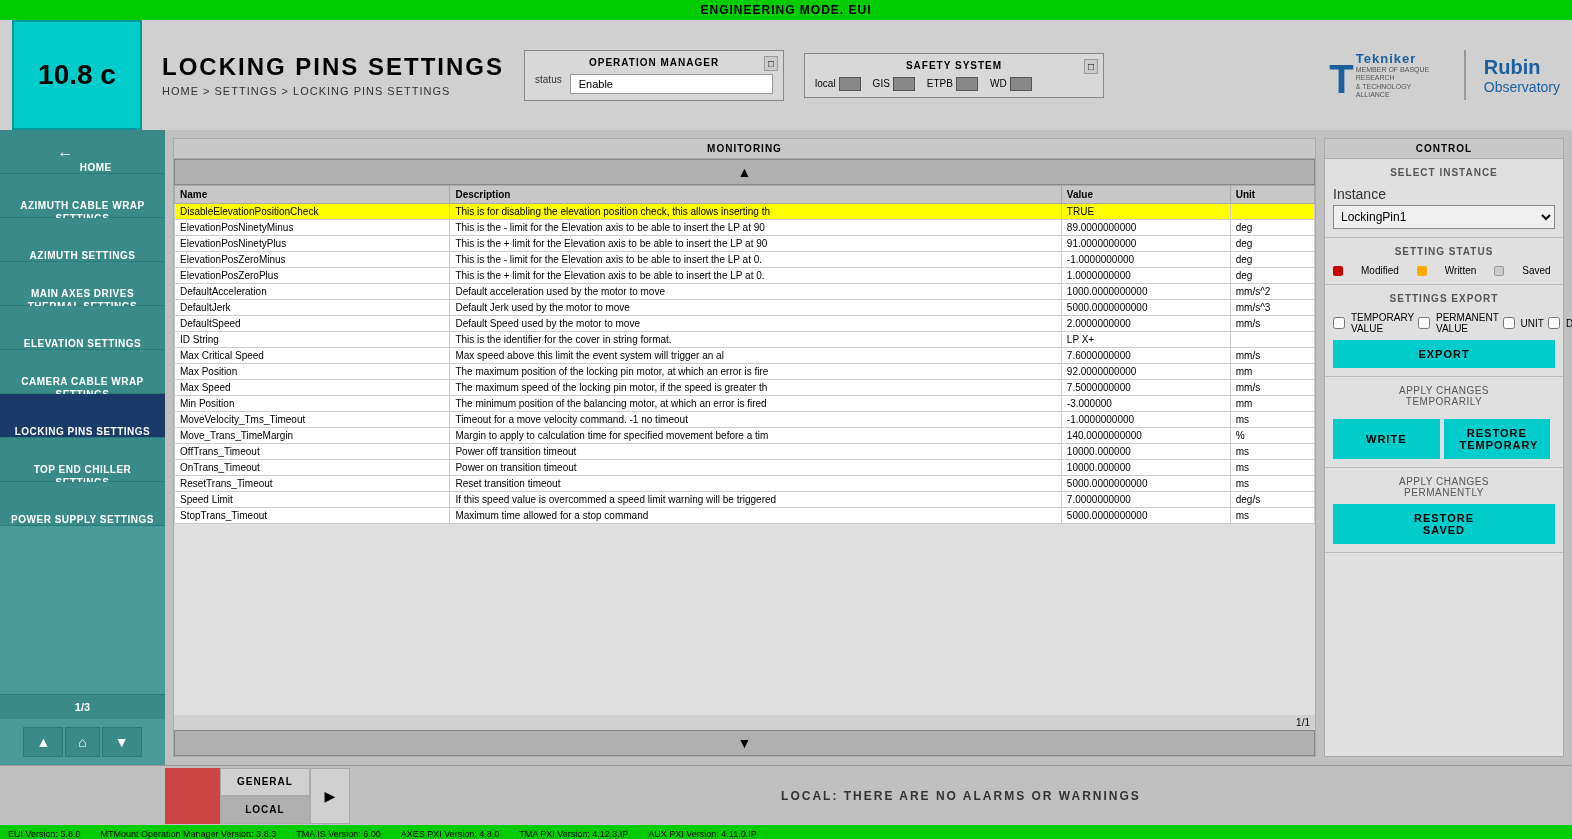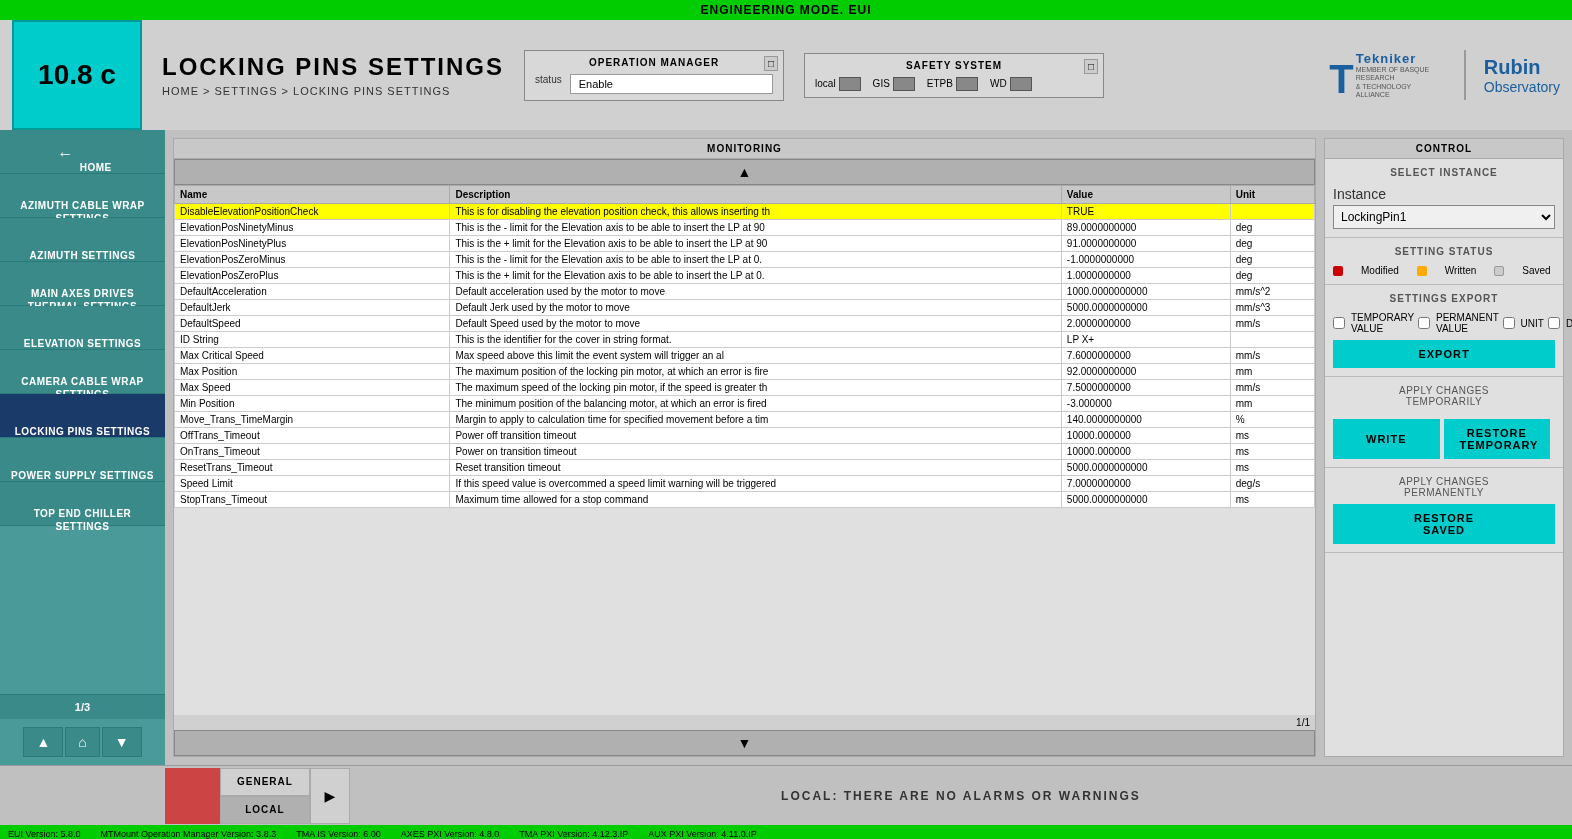--- a/index.html
+++ b/index.html
@@ -541,24 +541,24 @@
     <div class="sidebar-nav-btn">
       <span class="sidebar-item-text">ELEVATION SETTINGS</span>
     </div>
     <div class="sidebar-nav-btn">
       <span class="sidebar-item-text">CAMERA CABLE WRAP SETTINGS</span>
     </div>
     <div class="sidebar-nav-btn active">
       <span class="sidebar-item-text">LOCKING PINS SETTINGS</span>
     </div>
     <div class="sidebar-nav-btn">
+      <span class="sidebar-item-text">TOP END CHILLER SETTINGS</span>
+    </div>
+    <div class="sidebar-nav-btn">
       <span class="sidebar-item-text">POWER SUPPLY SETTINGS</span>
-    </div>
-    <div class="sidebar-nav-btn">
-      <span class="sidebar-item-text">TOP END CHILLER SETTINGS</span>
     </div>
     <div style="flex:1;"></div>
     <div class="page-indicator">1/3</div>
     <div class="sidebar-footer">
       <button class="sidebar-footer-btn">▲</button>
       <button class="sidebar-footer-btn">⌂</button>
       <button class="sidebar-footer-btn">▼</button>
     </div>
   </div>
 
@@ -649,20 +649,26 @@
                   <td>Max Speed</td>
                   <td>The maximum speed of the locking pin motor, if the speed is greater th</td>
                   <td>7.5000000000</td>
                   <td>mm/s</td>
                 </tr>
                 <tr>
                   <td>Min Position</td>
                   <td>The minimum position of the balancing motor, at which an error is fired</td>
                   <td>-3.000000</td>
                   <td>mm</td>
+                </tr>
+                <tr>
+                  <td>MoveVelocity_Tms_Timeout</td>
+                  <td>Timeout for a move velocity command. -1 no timeout</td>
+                  <td>-1.0000000000</td>
+                  <td>ms</td>
                 </tr>
                 <tr>
                   <td>Move_Trans_TimeMargin</td>
                   <td>Margin to apply to calculation time for specified movement before a tim</td>
                   <td>140.0000000000</td>
                   <td>%</td>
                 </tr>
                 <tr>
                   <td>OffTrans_Timeout</td>
                   <td>Power off transition timeout</td>

